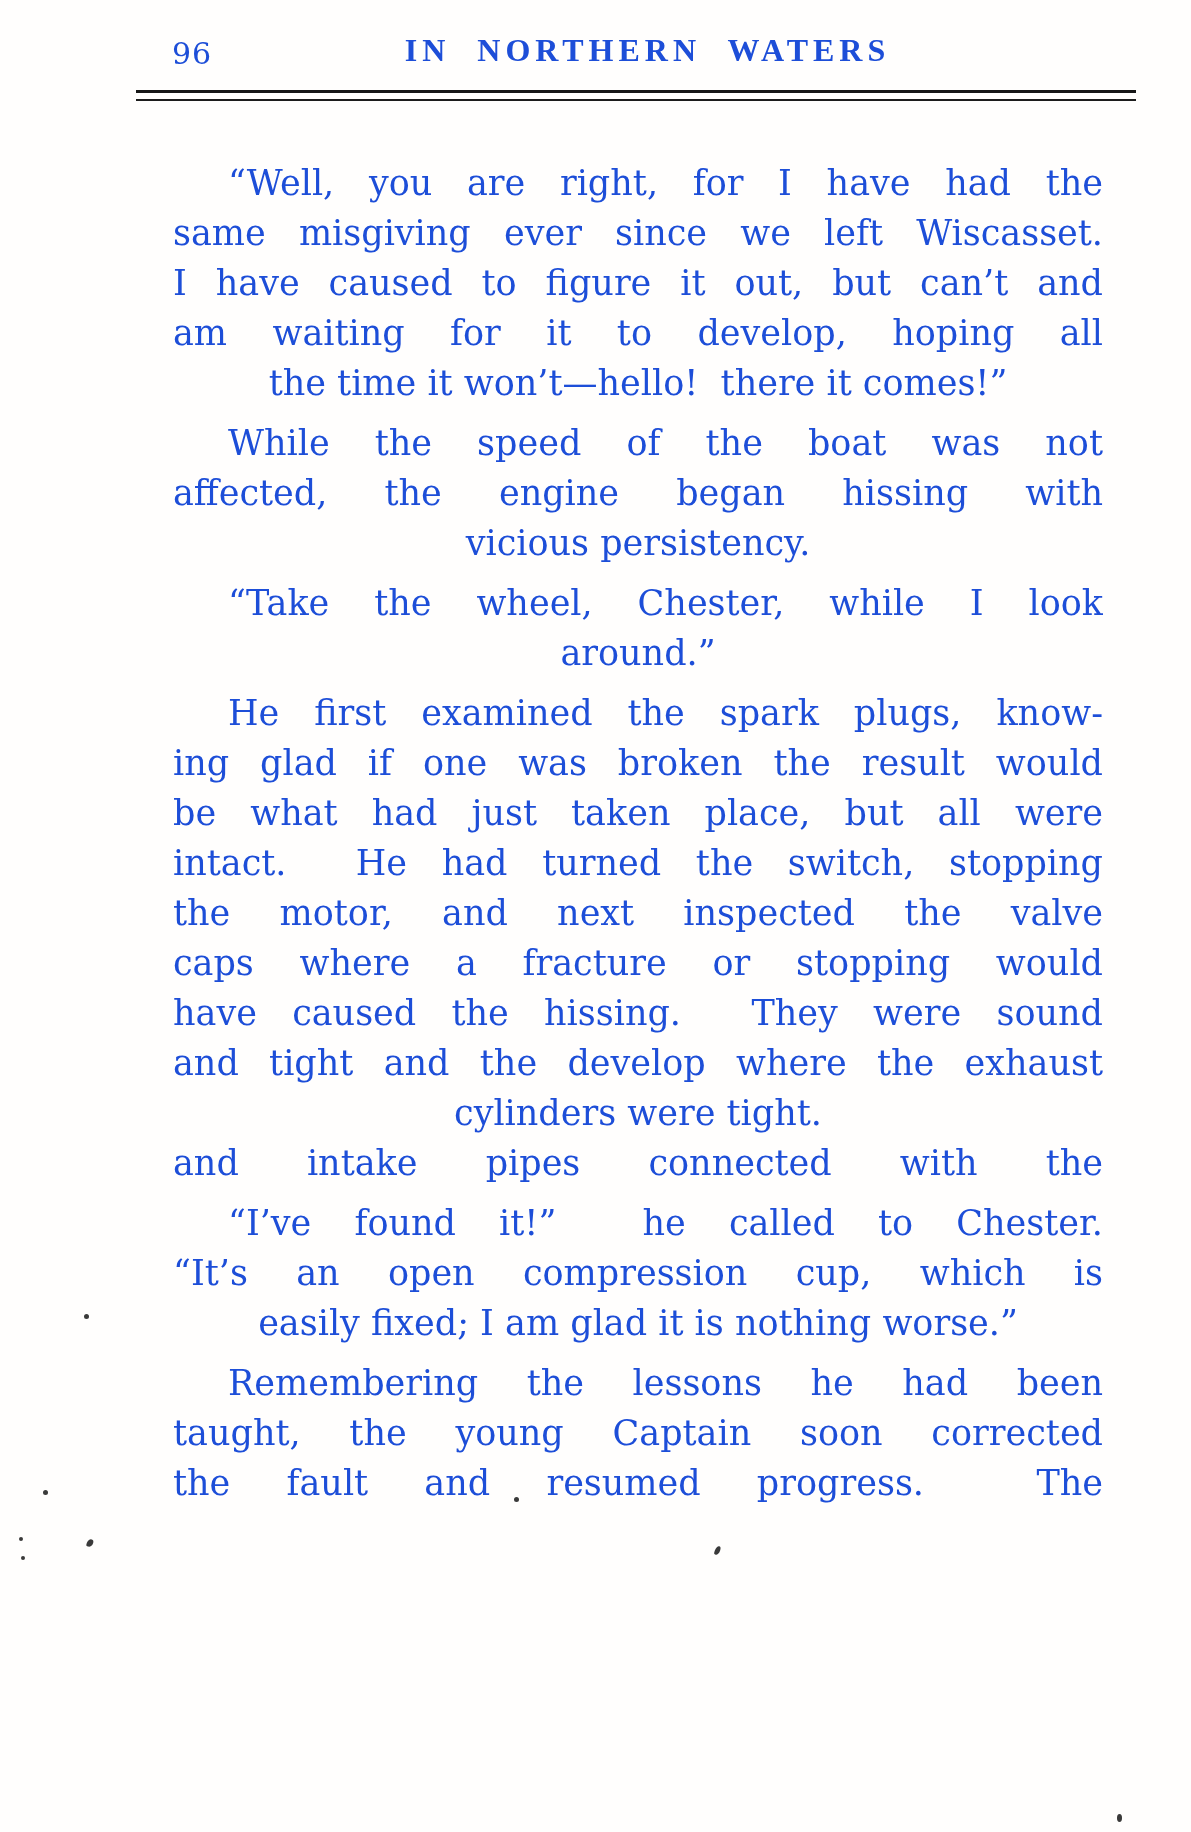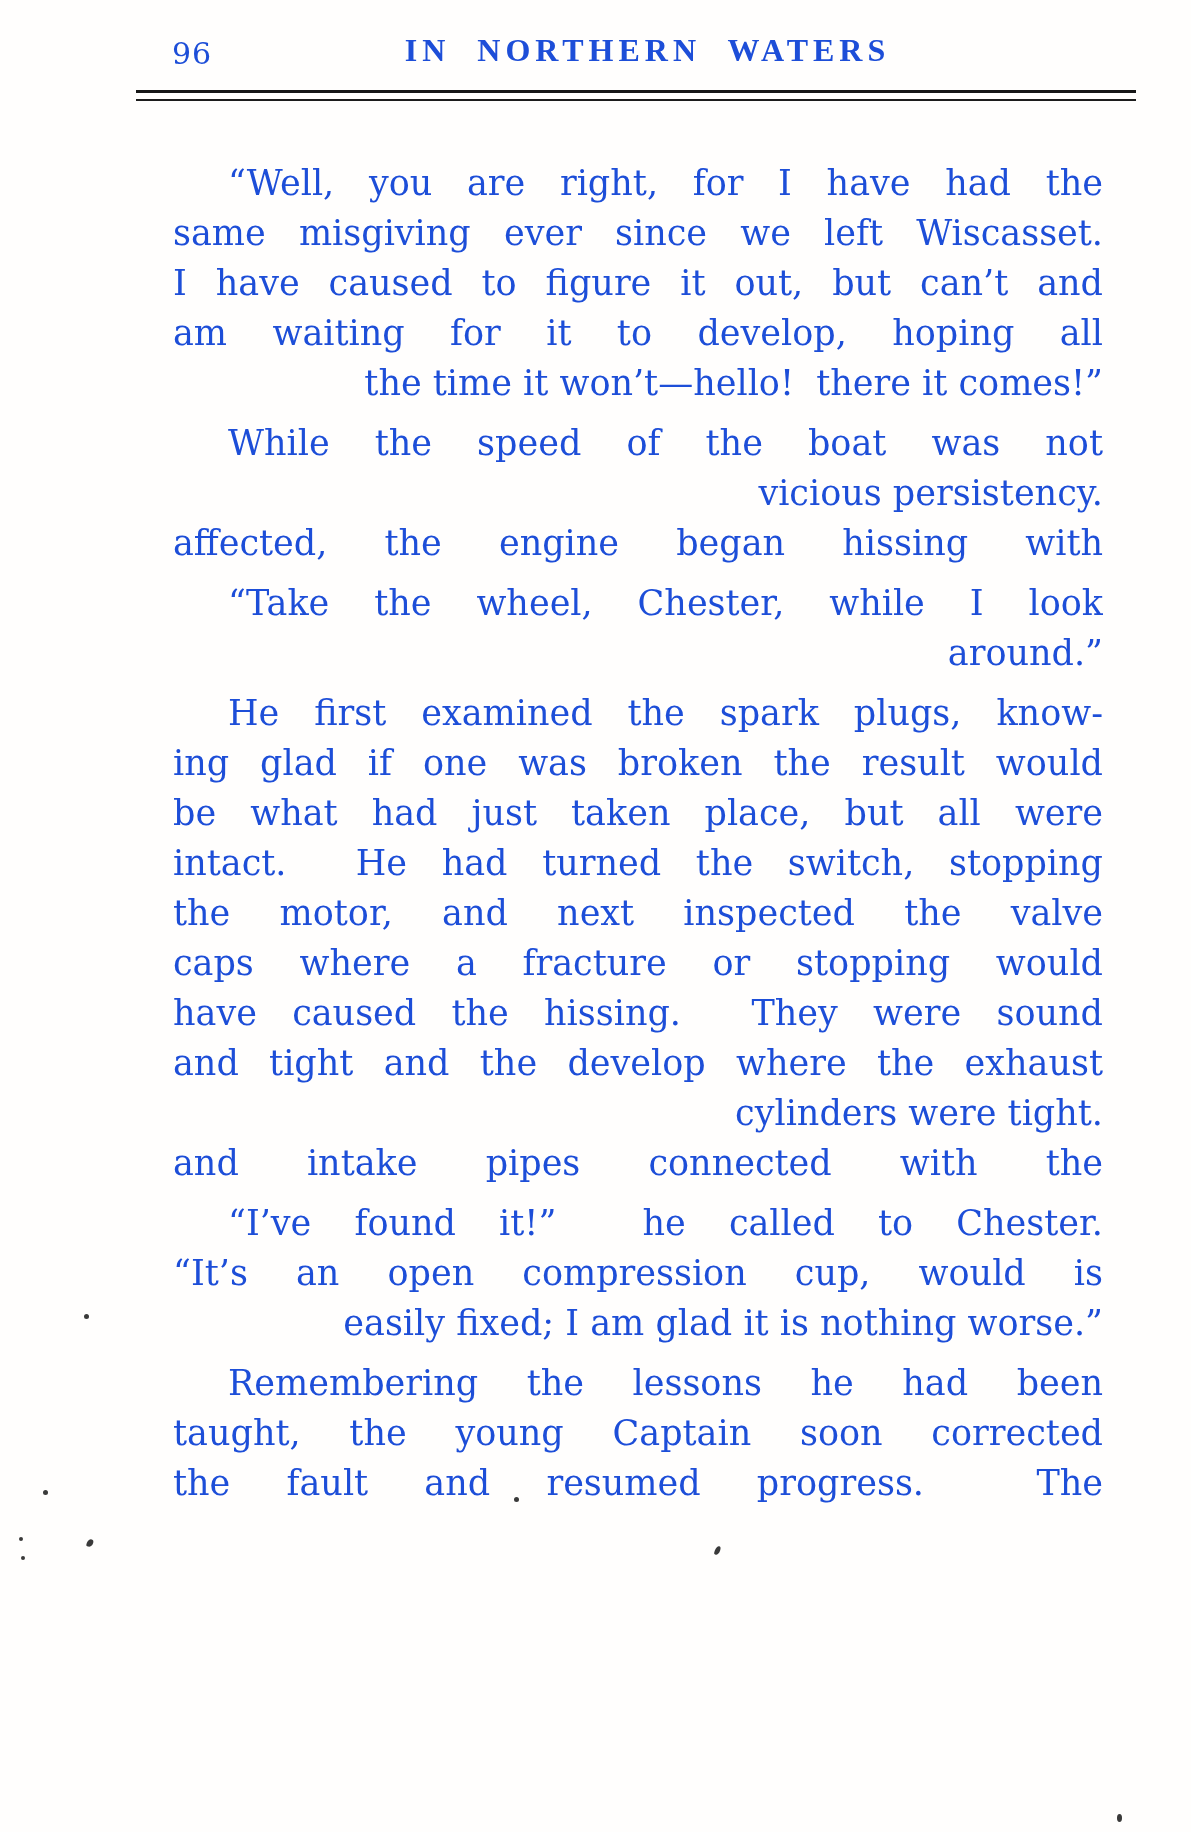--- a/index.html
+++ b/index.html
@@ -57,21 +57,21 @@
     left: 163px;
     top: 148px;
     width: 950px;
     font-size: 35px;
     line-height: 50px;
   }
   .paragraph { margin: 10px; }
   .line {
     height: 50px;
     overflow: hidden;
-    text-align: right;
+    text-align: center;
   }
   .line.just {
     text-align: justify;
     text-align-last: justify;
   }
   .line.indent {
     padding-left: 55px;
   }
   .speck {
     position: absolute;
@@ -100,42 +100,42 @@
   <main class="text-block">
       <div class="paragraph">
         <div class="line indent just">“Well, you are right, for I have had the</div>
         <div class="line just">same misgiving ever since we left Wiscasset.</div>
         <div class="line just">I have caused to figure it out, but can’t and</div>
         <div class="line just">am waiting for it to develop, hoping all</div>
         <div class="line">the time it won’t—hello!&nbsp; there it comes!”</div>
       </div>
       <div class="paragraph">
         <div class="line indent just">While the speed of the boat was not</div>
+        <div class="line just">affected, the engine began hissing with</div>
         <div class="line">vicious persistency.</div>
-        <div class="line just">affected, the engine began hissing with</div>
       </div>
       <div class="paragraph">
         <div class="line indent just">“Take the wheel, Chester, while I look</div>
         <div class="line">around.”</div>
       </div>
       <div class="paragraph">
         <div class="line indent just">He first examined the spark plugs, know-</div>
         <div class="line just">ing glad if one was broken the result would</div>
         <div class="line just">be what had just taken place, but all were</div>
         <div class="line just">intact.&nbsp; He had turned the switch, stopping</div>
         <div class="line just">the motor, and next inspected the valve</div>
         <div class="line just">caps where a fracture or stopping would</div>
         <div class="line just">have caused the hissing.&nbsp; They were sound</div>
         <div class="line just">and tight and the develop where the exhaust</div>
         <div class="line">cylinders were tight.</div>
         <div class="line just">and intake pipes connected with the</div>
       </div>
       <div class="paragraph">
         <div class="line indent just">“I’ve found it!”&nbsp; he called to Chester.</div>
-        <div class="line just">“It’s an open compression cup, would is</div>
+        <div class="line just">“It’s an open compression cup, which is</div>
         <div class="line">easily fixed; I am glad it is nothing worse.”</div>
       </div>
       <div class="paragraph">
         <div class="line indent just">Remembering the lessons he had been</div>
         <div class="line just">taught, the young Captain soon corrected</div>
         <div class="line just">the fault and resumed progress.&nbsp; The</div>
       </div>
     </main>
 
   <div class="speck" style="left:84px;  top:1314px; width:5px; height:5px;"></div>

